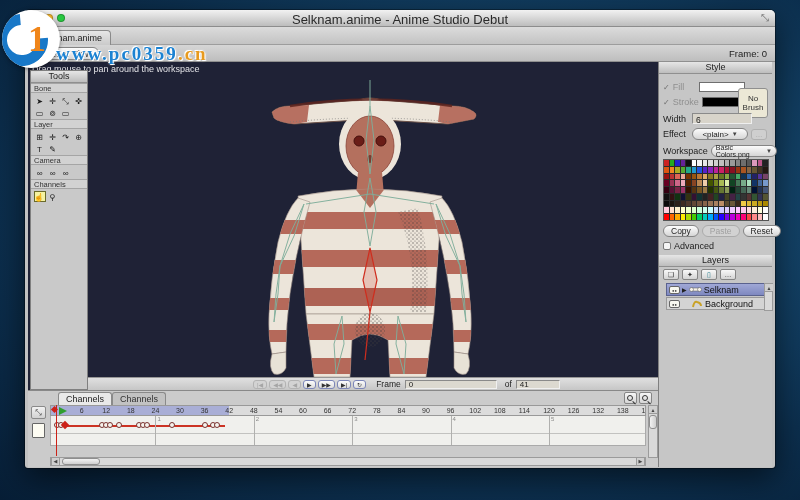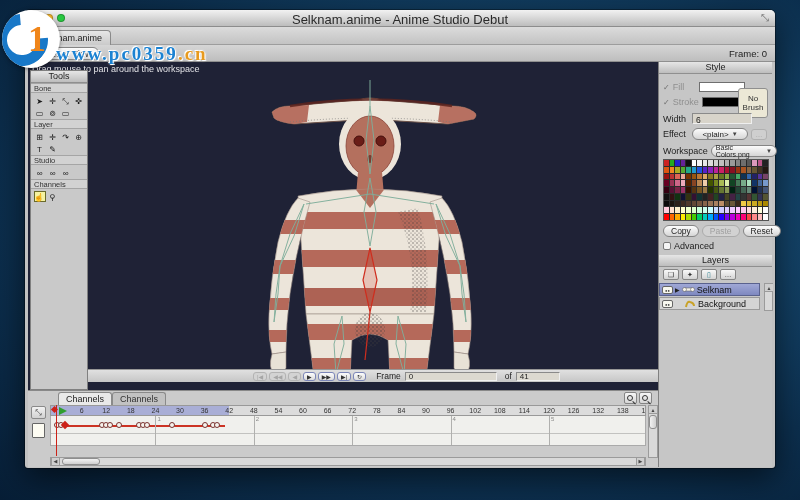--- a/index.html
+++ b/index.html
@@ -46,21 +46,21 @@
   .panel-header { height:12px; background:linear-gradient(#e6e6e6,#bdbdbd); border-bottom:1px solid #8f8f8f;
     font-size:9px; color:#222; text-align:center; line-height:11px; }
   .tool-section-label { height:10px; background:#d2d2d2; border-top:1px solid #a5a5a5; border-bottom:1px solid #a5a5a5;
     font-size:7.5px; color:#333; padding-left:3px; line-height:9px; }
   .tool-grid { display:flex; flex-wrap:wrap; padding:1px 2px; }
   .tool-btn { width:12px; height:11px; margin:0.5px; font-size:8px; line-height:11px; text-align:center;
     color:#1a1a1a; background:#c9c9c9; border:1px solid transparent; }
   .tool-btn.active { background:#f5f2a0; border:1px solid #6a6a2a; }
 
   
-  #playbar { position:absolute; left:63px; top:359px; width:570px; height:13px;
+  #playbar { position:absolute; left:63px; top:367px; width:570px; height:13px;
     background:linear-gradient(#e0e0e0,#c6c6c6); border-top:1px solid #979797;
     display:flex; align-items:center; }
   .pb-btn { height:9px; padding:0 3px; margin-right:2px; font-size:6px; line-height:8px; border-radius:3px; }
   .pb-btn.disabled { background:#d3d3d3; border:1px solid #b3b3b3; color:#a6a6a6; }
   .pb-btn.enabled { background:linear-gradient(#fcfcfc,#dcdcdc); border:1px solid #7c86b8; color:#333; }
   .pb-label { font-size:8.5px; color:#222; margin:0 4px 0 8px; }
   .pb-field { height:9px; background:#dcd9d0; border:1px solid #8a8a8a; border-bottom-color:#f0f0f0;
     border-right-color:#f0f0f0; font-size:8px; color:#222; padding:0 3px; line-height:8px; }
 
   
@@ -122,21 +122,21 @@
   #palette { position:absolute; left:4px; top:80px; width:106px; height:62px; display:grid;
     grid-template-columns:repeat(19,1fr); grid-auto-rows:1fr; gap:1px; background:#2a2a2a; border:1px solid #555; }
   .pal-cell { width:100%; height:100%; }
   .rp-btn { height:12px; padding:0 7px; background:linear-gradient(#fdfdfd,#d6d6d6); border:1px solid #858585;
     border-radius:6px; font-size:8.5px; color:#222; line-height:11px; }
   .rp-btn.disabled { color:#a0a0a0; border-color:#ababab; background:#d2d2d2; }
 
   .layers-toolbar { position:absolute; left:4px; top:183px; display:flex; gap:3px; }
   .lyr-tool { width:16px; height:11px; background:linear-gradient(#f8f8f8,#d4d4d4); border:1px solid #858585;
     border-radius:2px; font-size:7px; text-align:center; line-height:10px; color:#333; }
-  .layer-row { position:absolute; left:0; width:101px; height:13px; display:flex; align-items:center; gap:2px;
+  .layer-row { position:absolute; left:7px; width:101px; height:13px; display:flex; align-items:center; gap:2px;
     border:1px solid #9a9a9a; font-size:9px; color:#111; padding:0 2px; }
   .layer-row.selected { background:linear-gradient(#a0a8d6,#7e88c0); border-color:#5a628e; }
   .layer-row.normal { background:#d4d4d4; }
   .eye-box { width:11px; height:8px; background:#f8f8f0; border:1px solid #666; border-radius:2px;
     font-size:4px; line-height:7px; text-align:center; color:#333; letter-spacing:0; }
   .expand-tri { font-size:6px; color:#222; }
   .lyr-scroll { position:absolute; left:105px; top:197px; width:9px; height:28px; background:#d9d9d9; border:1px solid #9b9b9b; }
 
   
   #watermark { position:absolute; left:0; top:0; width:420px; height:90px; pointer-events:none; z-index:50; }
@@ -293,21 +293,21 @@
           </div>
           <div class="tool-section-label">Layer</div>
           <div class="tool-grid">
             <div class="tool-btn">⊞</div>
             <div class="tool-btn">✛</div>
             <div class="tool-btn">↷</div>
             <div class="tool-btn">⊕</div>
             <div class="tool-btn">T</div>
             <div class="tool-btn">✎</div>
           </div>
-          <div class="tool-section-label">Studio</div>
+          <div class="tool-section-label">Camera</div>
           <div class="tool-grid">
             <div class="tool-btn">∞</div>
             <div class="tool-btn">∞</div>
             <div class="tool-btn">∞</div>
           </div>
           <div class="tool-section-label">Channels</div>
           <div class="tool-grid">
             <div class="tool-btn active">☝</div>
             <div class="tool-btn">⚲</div>
           </div>

